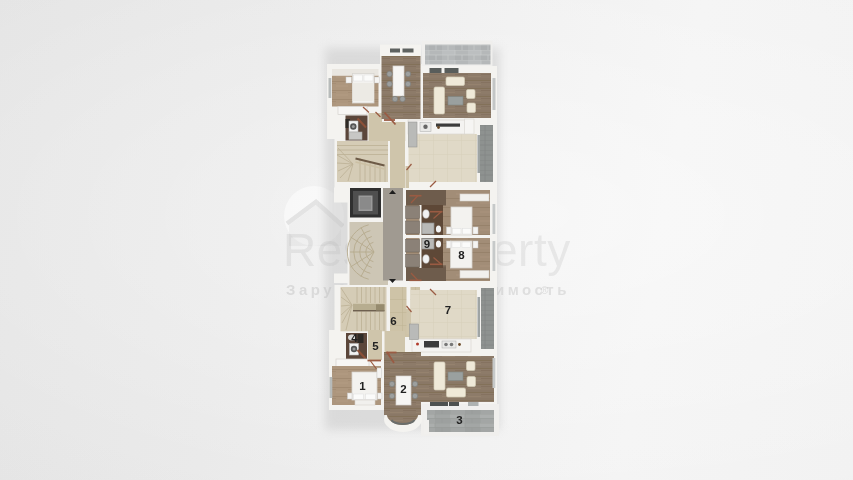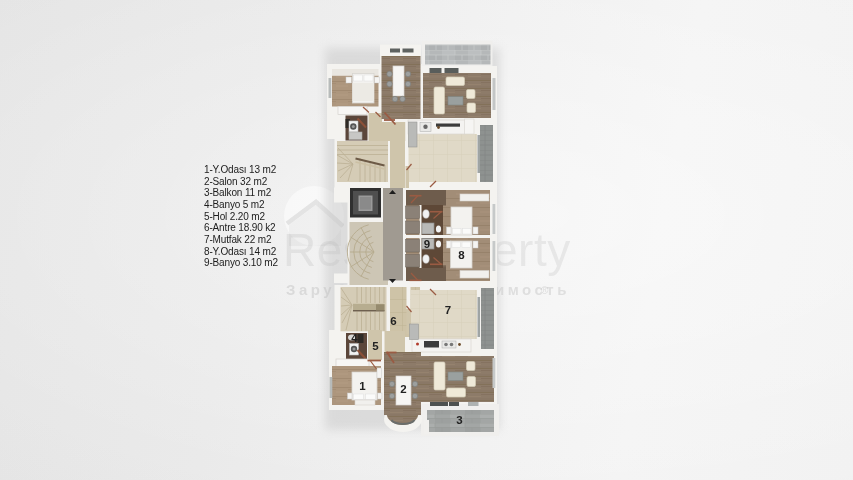--- a/index.html
+++ b/index.html
@@ -21,21 +21,20 @@
     <path d="M5 39 L32 19 L57 41 L57 60 L5 60 Z" fill="rgba(90,90,90,0.055)"></path>
     <path d="M3 37.5 L32 16 L59 40" stroke="rgba(110,110,110,0.15)" stroke-width="4.5" fill="none"></path>
   </svg>
 
   <div class="wm" style="left:283px;top:223px;font-size:46px;letter-spacing:0.5px;">Rest Property</div>
 
   <div class="wm" style="left:541px;top:285px;font-size:10px;color:rgba(60,60,60,0.14);">®</div>
 
   <div class="wm" style="left:286px;top:281px;font-size:15px;font-weight:bold;letter-spacing:3.5px;color:rgba(70,70,70,0.13);">Зарубежная недвижимость</div>
 
-  <div id="legend">1-Y.Odası 13 m2<br>2-Salon 32 m2<br>3-Balkon 11 m2<br>4-Banyo 5 m2<br>5-Hol 2.20 m2<br>6-Antre 18.90 k2<br>7-Mutfak 22 m2<br>8-Y.Odası 14 m2<br>9-Banyo 3.10 m2</div>
 
   <svg id="plan" style="position:absolute;left:0;top:0" width="853" height="480" viewBox="0 0 853 480">
     <defs>
       <filter id="soft" x="-30%" y="-30%" width="160%" height="160%">
           <feGaussianBlur stdDeviation="5"></feGaussianBlur>
         </filter>
       <pattern id="woodD" width="26" height="8" patternUnits="userSpaceOnUse">
         <rect width="26" height="8" fill="#8d7b69"></rect>
         <rect y="0" width="26" height="1" fill="#837159"></rect>
         <rect y="4" width="13" height="1" fill="#95826e"></rect>

